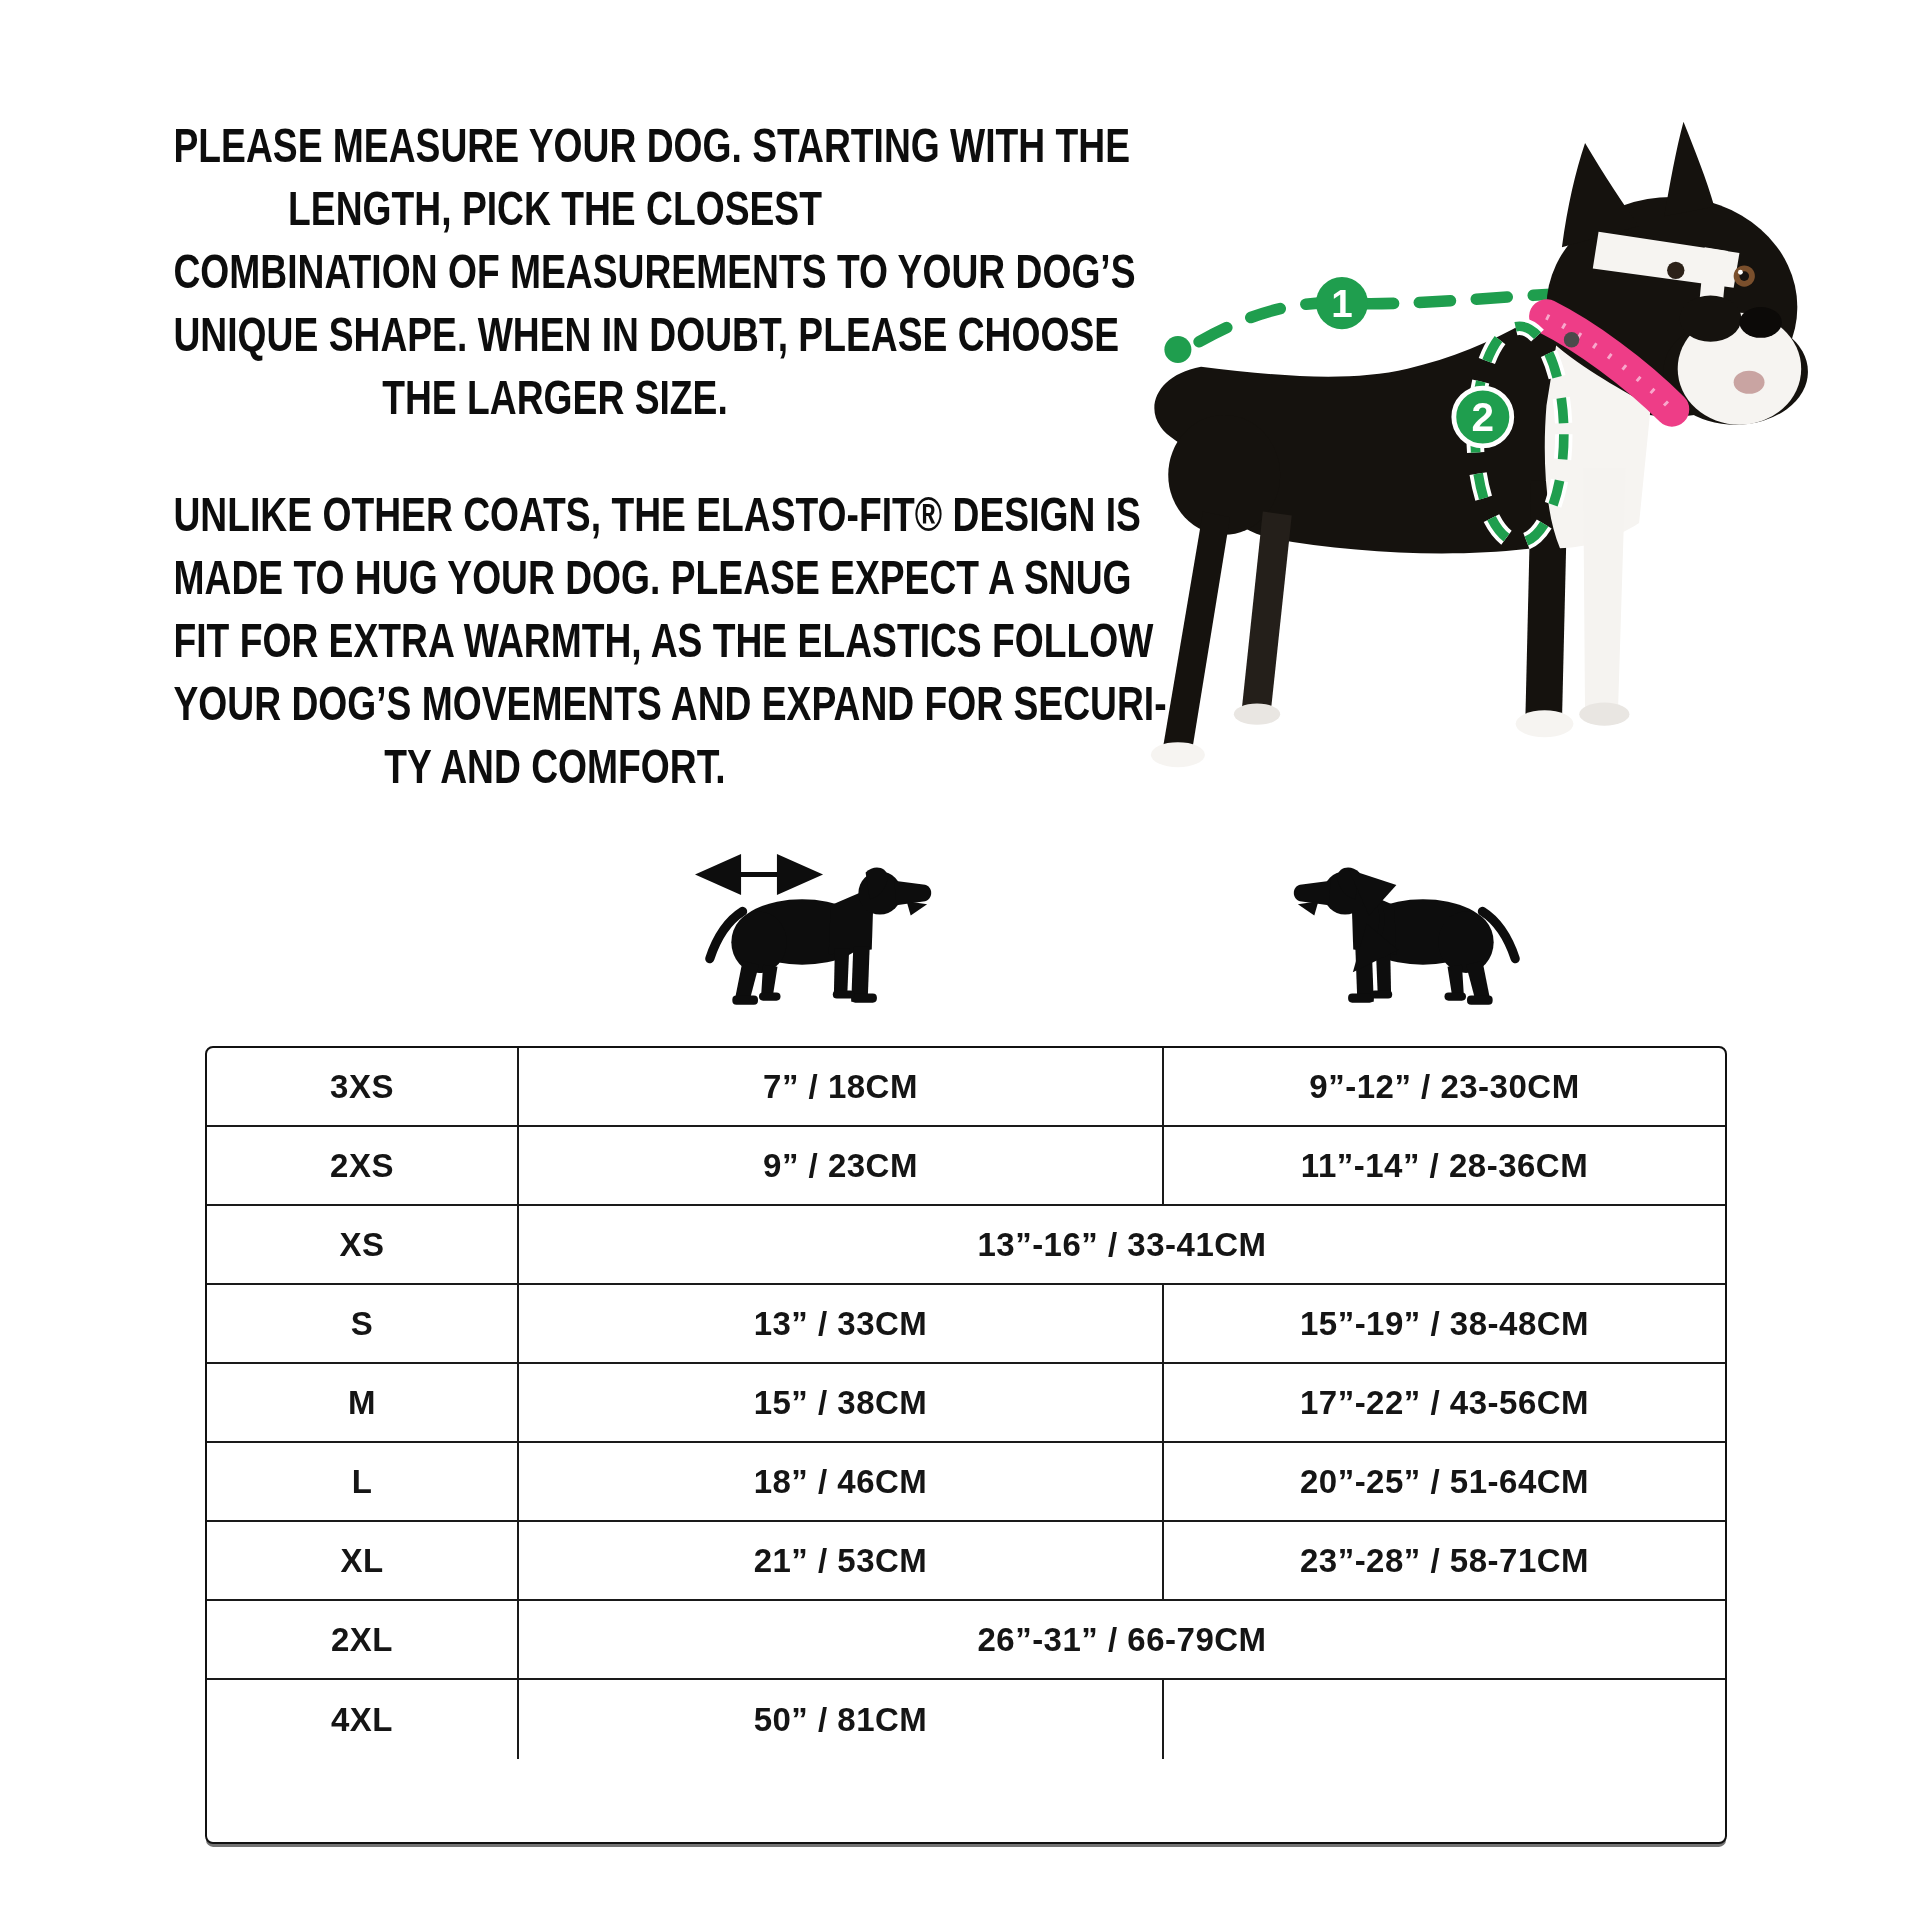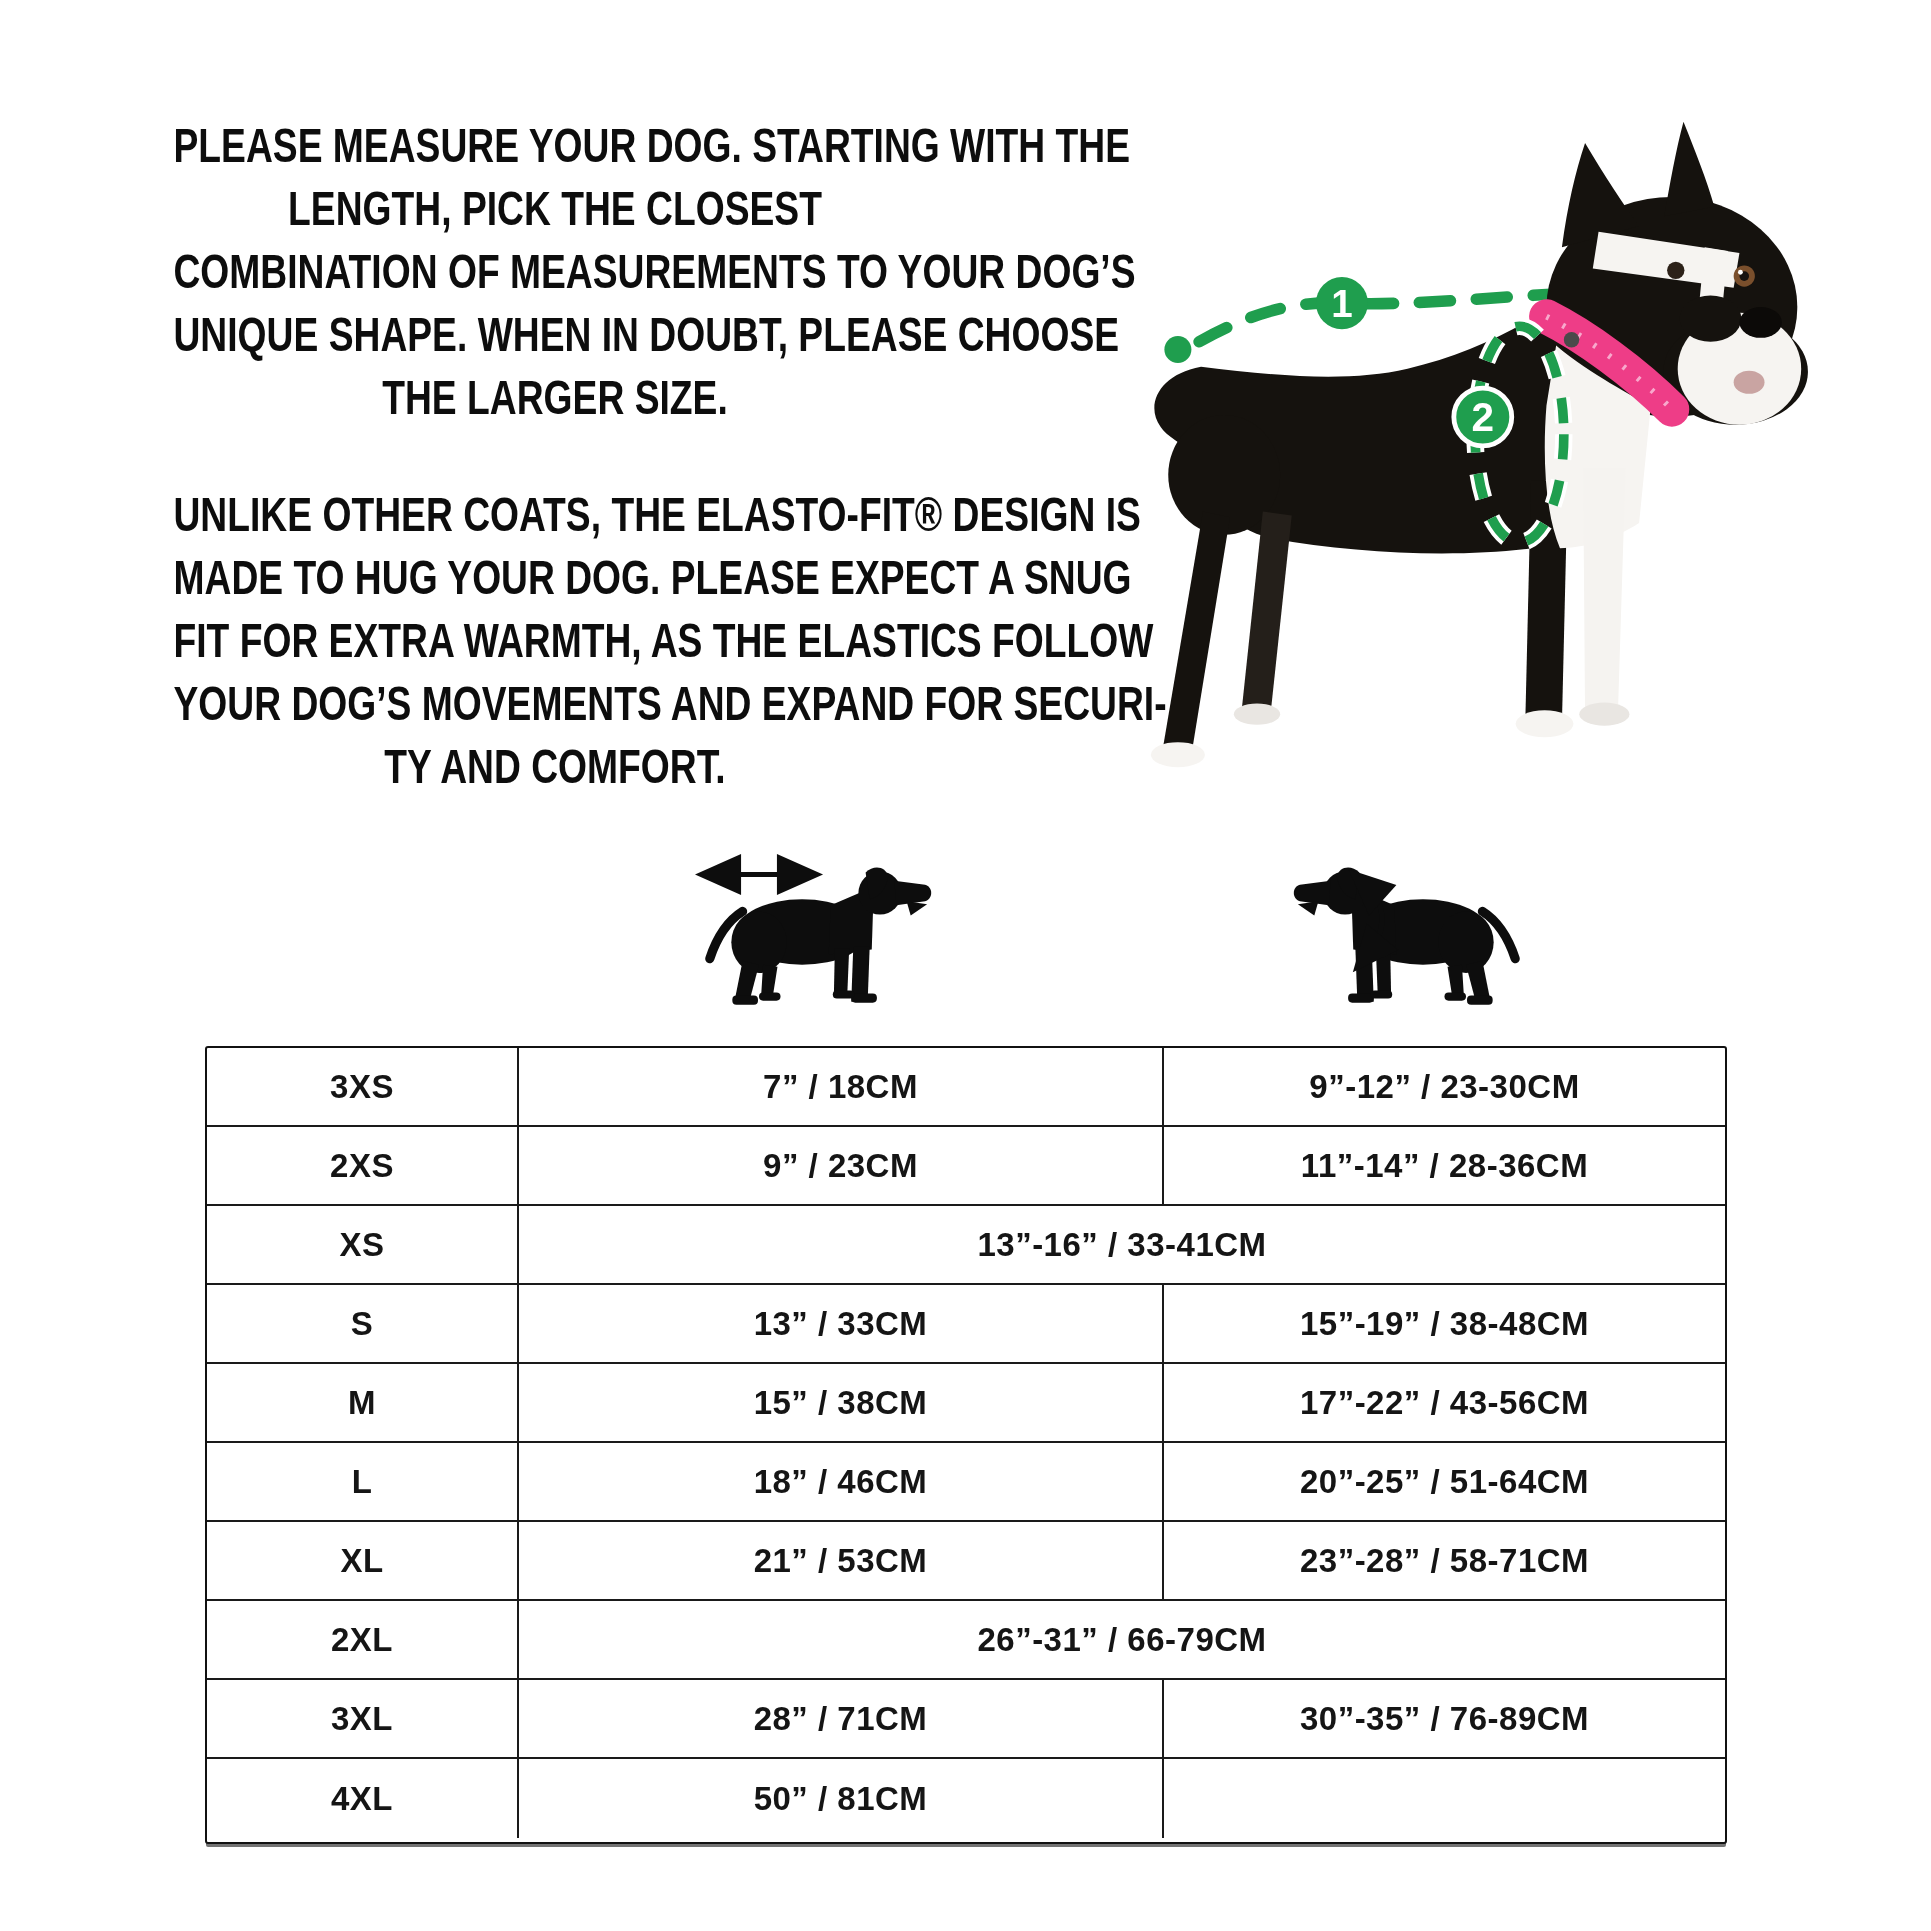--- a/index.html
+++ b/index.html
@@ -4,21 +4,21 @@
 <style>
   html,body{margin:0;padding:0;background:#ffffff;}
   #page{position:relative;width:1931px;height:1931px;background:#fff;overflow:hidden;
         font-family:"Liberation Sans","DejaVu Sans",sans-serif;color:#111;}
   
   .para{position:absolute;width:1004px;text-align:center;}
   .para .line{font-weight:700;font-size:49px;line-height:63px;letter-spacing:0px;
               color:#0d0d0d;transform:scaleX(0.76);transform-origin:50% 50%;white-space:nowrap;}
   
   #size-table{position:absolute;left:205px;top:1046px;width:1522px;height:798px;
-              border:2.9px solid #111;border-radius:3px;box-sizing:border-box;
+              border:2.9px solid #111;border-radius:8px;box-sizing:border-box;
               box-shadow:0 3.9px 0 -1px rgba(0,0,0,0.55);overflow:hidden;background:#fff;}
   .trow{display:flex;height:79px;box-sizing:border-box;border-bottom:2.4px solid #1a1a1a;}
   .trow:last-child{border-bottom:none;}
   .tcell{display:flex;align-items:center;justify-content:center;box-sizing:border-box;
          font-size:33px;font-weight:600;letter-spacing:0.5px;color:#151515;}
   .c-size{width:312px;border-right:2.4px solid #1a1a1a;}
   .c-len{width:645px;border-right:2.4px solid #1a1a1a;}
   .c-girth{flex:1;}
   .abs{position:absolute;}
   svg{display:block;}
@@ -176,24 +176,19 @@
     <div class="trow">
       <div class="tcell c-size">XL</div>
       <div class="tcell c-len">21” / 53CM</div>
       <div class="tcell c-girth">23”-28” / 58-71CM</div>
     </div>
     <div class="trow">
       <div class="tcell c-size">2XL</div>
       <div class="tcell c-girth">26”-31” / 66-79CM</div>
     </div>
     <div class="trow">
-      <div class="tcell c-size">3XL</div>
-      <div class="tcell c-len">28” / 71CM</div>
-      <div class="tcell c-girth">30”-35” / 76-89CM</div>
-    </div>
-    <div class="trow">
       <div class="tcell c-size">4XL</div>
       <div class="tcell c-len">50” / 81CM</div>
     </div>
   </div>
 
 </div>
 
 
 </body></html>

